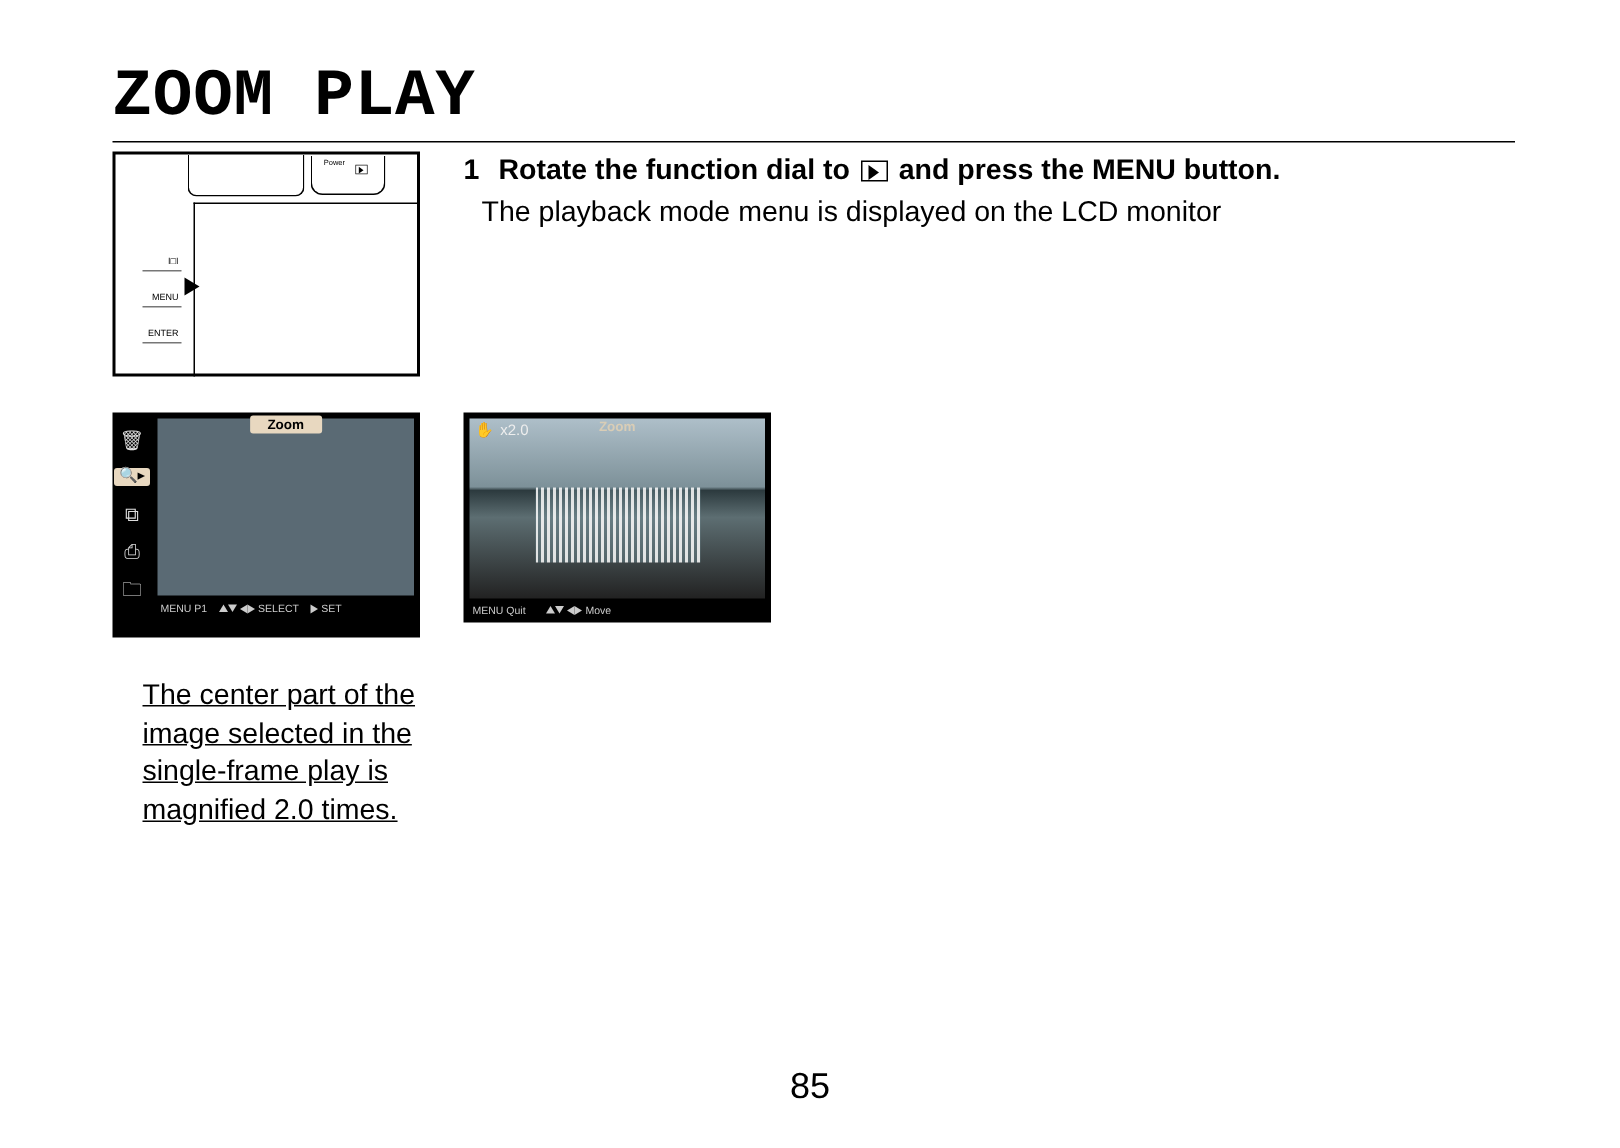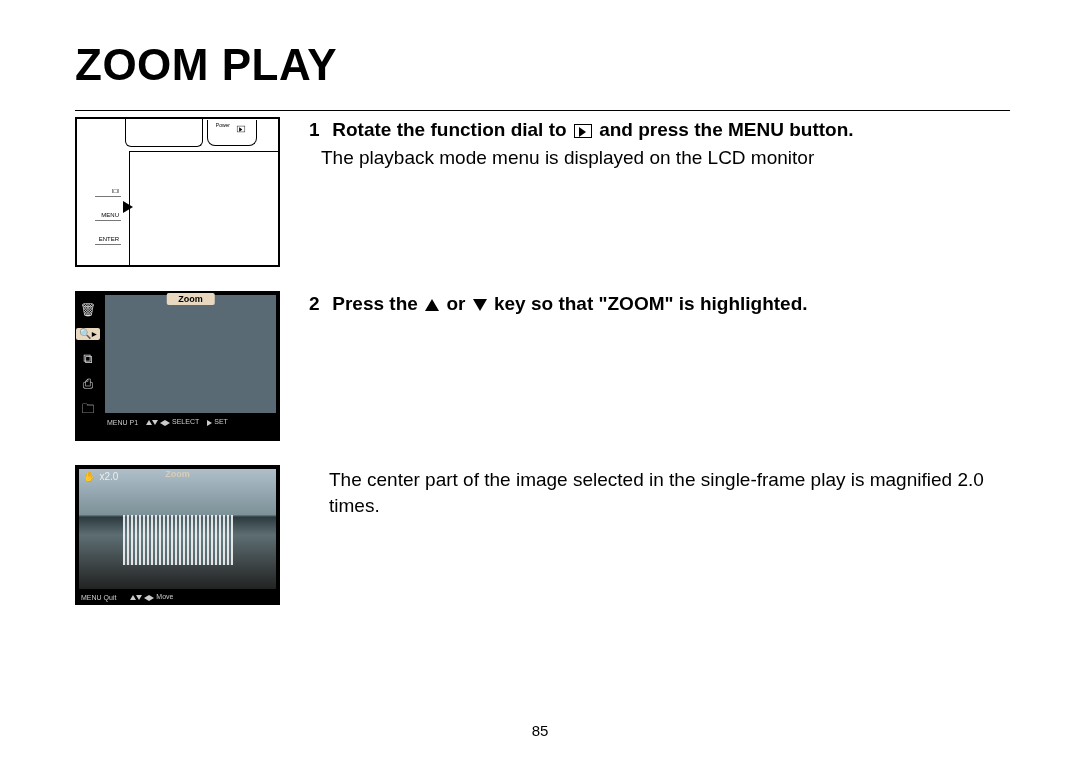--- a/index.html
+++ b/index.html
@@ -1,18 +1,18 @@
 <!DOCTYPE html>
 <html><head>
 <meta charset="utf-8">
 <style>
   * { box-sizing: border-box; margin: 0; padding: 0; }
   html, body { width: 1080px; height: 765px; background: #fff; font-family: Arial, Helvetica, sans-serif; color: #000; }
   .page { padding: 40px 70px 20px 75px; position: relative; height: 100%; }
-  .title { font-size: 44px; font-weight: 900; letter-spacing: 0.5px; font-family: Liberation Sans, sans-serif; border-bottom: 1.5px solid #000; padding-bottom: 20px; margin-bottom: 6px; }
+  .title { font-size: 44px; font-weight: 900; letter-spacing: 0.5px; font-family: Liberation Mono, monospace; border-bottom: 1.5px solid #000; padding-bottom: 4px; margin-bottom: 6px; }
   .intro { font-size: 19px; line-height: 1.35; margin-bottom: 22px; }
   .steps { display: grid; grid-template-columns: 210px 1fr; column-gap: 22px; row-gap: 26px; gap: 24px; }
   .thumb { width: 205px; }
   .th1 { height: 150px; border: 2px solid #000; position: relative; background: #fff; }
   .th1-top { position:absolute; top:0; left:48px; width:78px; height:28px; border:1.5px solid #000; border-top:none; border-radius: 0 0 6px 6px; }
   .th1-dial { position:absolute; top:1px; left:130px; width:50px; height:26px; border:1.5px solid #000; border-top:none; border-radius:0 0 8px 8px; font-size:5px; display:flex; align-items:flex-start; justify-content:flex-end; padding:2px 4px; }
   .th1-screen { position:absolute; top:32px; left:52px; right:-2px; bottom:-2px; border:1.5px solid #000; border-right:none; border-bottom:none; }
   .th1-btncol { position:absolute; top:66px; left:18px; width:26px; display:flex; flex-direction:column; gap:12px; }
   .th1-btn { font-size:6px; text-align:right; padding-right:2px; border-bottom:1px solid #777; height:12px; line-height:12px;}
   .th1-arrow { position:absolute; top:82px; left:46px; width:0; height:0; border-top:6px solid transparent; border-bottom:6px solid transparent; border-left:10px solid #000;}
@@ -31,21 +31,21 @@
   .th3-tab { position:absolute; top:4px; left:50%; transform:translateX(-50%); color:#d9cdb6; font-size:9px; font-weight:bold;}
   .th3-foot { position:absolute; left:4px; right:4px; bottom:2px; height:12px; color:#ccc; font-size:7px; display:flex; align-items:center; gap:14px; padding:0 2px;}
   .step-text { font-size: 19px; line-height: 1.35; }
   .step-head { font-weight: 900; font-family: Arial, sans-serif; font-size: 19px; }
   .step-head .num { display:inline-block; width: 18px; font-weight:900; }
   .icon-play { display:inline-block; width:18px; height:14px; border:1.5px solid #000; position:relative; vertical-align:-2px; margin:0 2px;}
   .icon-play::after{ content:""; position:absolute; left:4px; top:2px; border-top:5px solid transparent; border-bottom:5px solid transparent; border-left:7px solid #000;}
   .tri-up { display:inline-block; width:0; height:0; border-left:7px solid transparent; border-right:7px solid transparent; border-bottom:12px solid #000; vertical-align:-1px; margin:0 2px;}
   .tri-down { display:inline-block; width:0; height:0; border-left:7px solid transparent; border-right:7px solid transparent; border-top:12px solid #000; vertical-align:-1px; margin:0 2px;}
   .tri-right { display:inline-block; width:0; height:0; border-top:7px solid transparent; border-bottom:7px solid transparent; border-left:12px solid #000; vertical-align:-2px; margin:0 2px;}
-  .pagenum { position:absolute; bottom:26px; left:0; right:0; text-align:center; font-size:15px; }
+  .pagenum { position:absolute; bottom:26px; left:0; right:0; text-align:center; font-size:24px; }
   .tri-sm-up, .tri-sm-down, .tri-sm-l, .tri-sm-r { display:inline-block; width:0; height:0; vertical-align:middle;}
   .tri-sm-up{border-left:3px solid transparent;border-right:3px solid transparent;border-bottom:5px solid #ccc;}
   .tri-sm-down{border-left:3px solid transparent;border-right:3px solid transparent;border-top:5px solid #ccc;}
   .tri-sm-l{border-top:3px solid transparent;border-bottom:3px solid transparent;border-right:5px solid #ccc;}
   .tri-sm-r{border-top:3px solid transparent;border-bottom:3px solid transparent;border-left:5px solid #ccc;}
 </style>
 </head>
 <body>
 
 <div class="page">
@@ -94,48 +94,38 @@
           <div class="th2-tab">Zoom</div>
         </div>
         <div class="th2-foot">
           <span>MENU P1</span>
           <span><i class="tri-sm-up"></i><i class="tri-sm-down"></i> <i class="tri-sm-l"></i><i class="tri-sm-r"></i> <span>SELECT</span></span>
           <span><i class="tri-sm-r"></i> <span>SET</span></span>
         </div>
       </div>
     </div>
 
-    <div class="step-text">
-      <p class="step-head">
-        <span class="num">2</span>
-        <span>Press the</span>
-        <span class="tri-up"></span>
-        <span>or</span>
-        <span class="tri-down"></span>
-        <span>key so that "ZOOM" is highlighted.</span>
-      </p>
-    </div>
 
     <div class="thumb">
       <div class="th3">
         <div class="th3-img">
           <div class="wfall"></div>
         </div>
         <div class="th3-tab">Zoom</div>
         <div class="th3-top">
           <span>✋</span>
           <span>x2.0</span>
         </div>
         <div class="th3-foot">
           <span>MENU Quit</span>
           <span><i class="tri-sm-up"></i><i class="tri-sm-down"></i> <i class="tri-sm-l"></i><i class="tri-sm-r"></i> <span>Move</span></span>
         </div>
       </div>
     </div>
 
     <div class="step-text">
-      <p style="margin-left:20px; margin-top:2px;">The center part of the image selected in the single-frame play is magnified 2.0 times.</p>
+      <p style="margin-left:20px; margin-top:2px;text-decoration:underline;">The center part of the image selected in the single-frame play is magnified 2.0 times.</p>
     </div>
 
   </div>
 
   <div class="pagenum">85</div>
 </div>
 
 </body></html>

